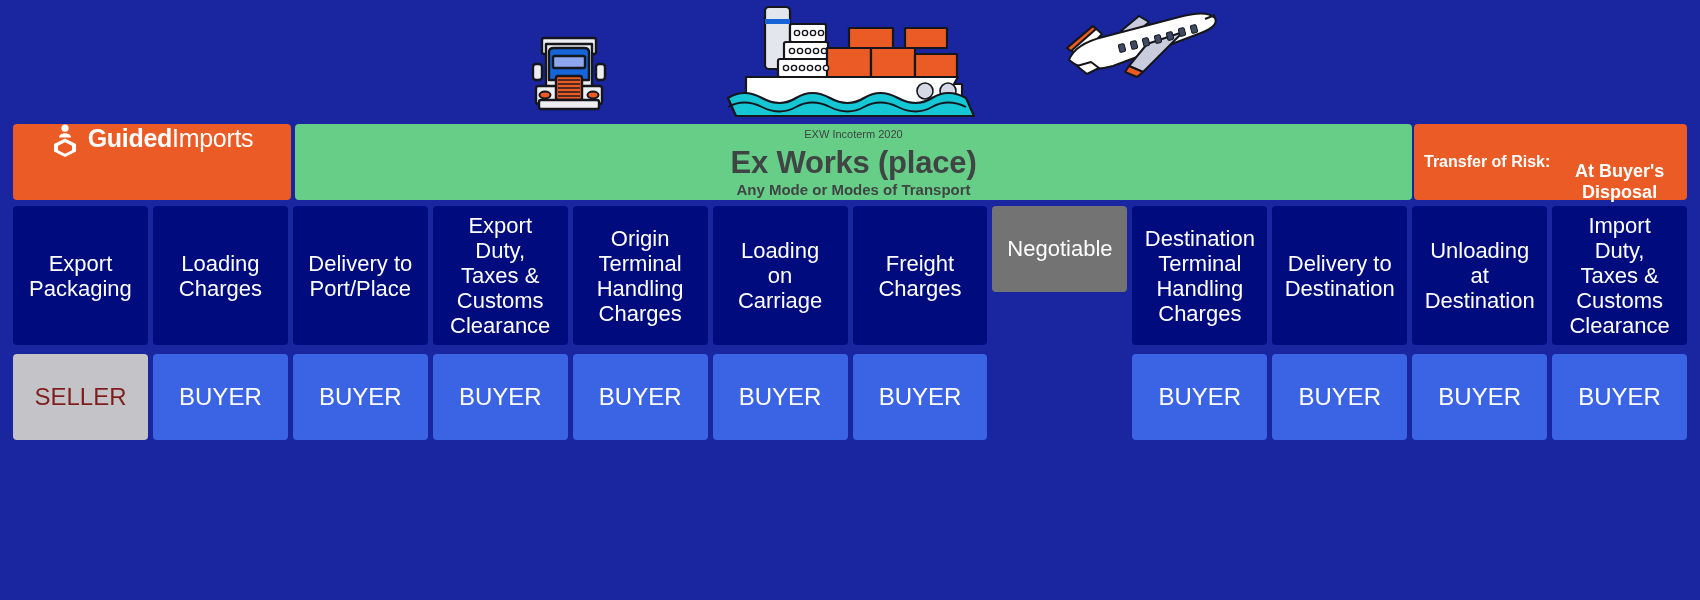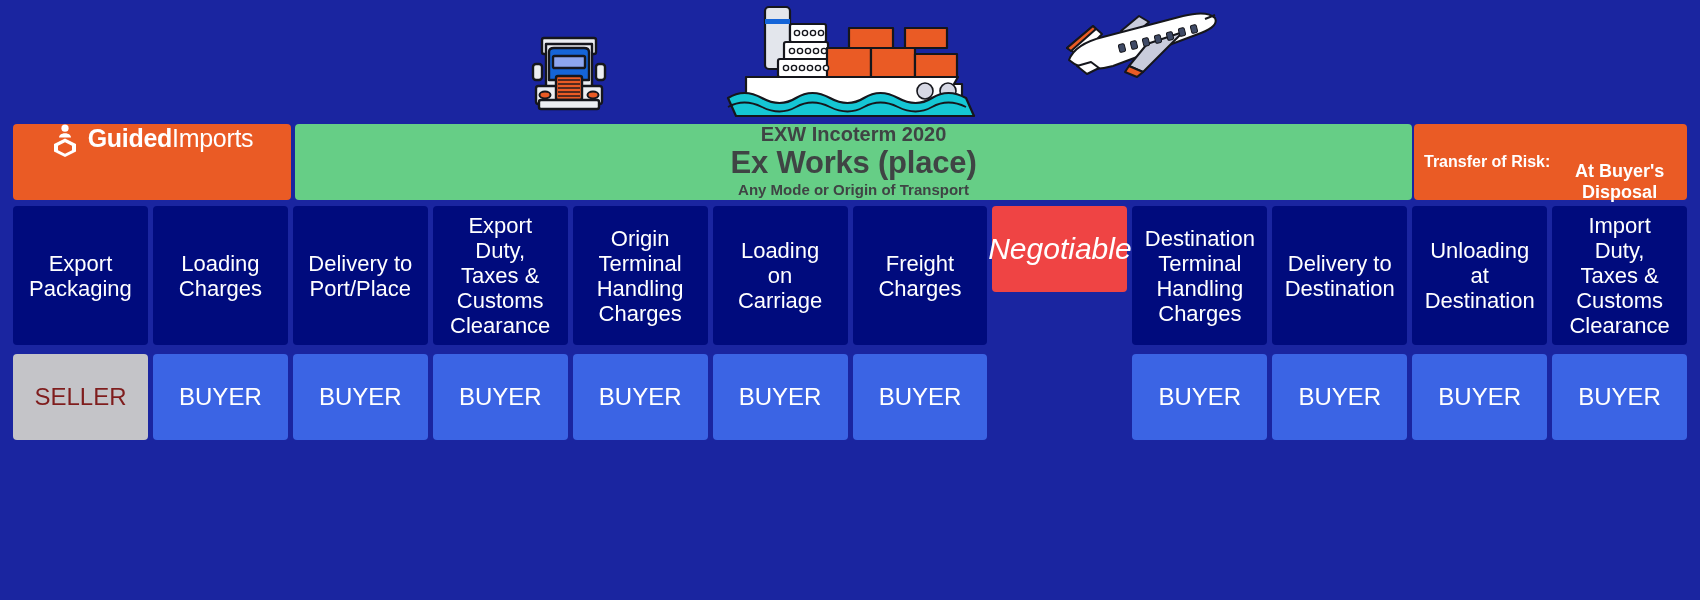--- a/index.html
+++ b/index.html
@@ -70,22 +70,22 @@
     height: 76px;
     background: #66ce86;
     border-radius: 4px;
     display: flex;
     flex-direction: column;
     align-items: center;
     justify-content: center;
     color: #3f4444;
   }
   .incoterm-eyebrow {
-    font-size: 20px;
-    font-weight: bold;
+    font-size: 11px;
+    font-weight: normal;
     line-height: 19px;
   }
   .incoterm-title {
     font-size: 31px;
     font-weight: bold;
     line-height: 37px;
     letter-spacing: -0.2px;
   }
   .incoterm-sub {
     font-size: 15px;
@@ -161,24 +161,23 @@
   }
   .party-buyer {
     background: #3b64e4;
     color: #ffffff;
   }
   .party-seller {
     background: #c4c4c8;
     color: #7f1d1d;
   }
   .party-negotiable {
-    background: #ef4444;
-    color: #ffffff;
-    font-style: italic;
-    font-size: 30px;
+    background: #737373;
+    color: #ffffff;
+    font-size: 22px;
   }
 </style>
 </head>
 <body>
 
 <div id="infographic">
 
   <div class="transport-strip">
 
     <div class="vehicle truck-wrap">
@@ -299,21 +298,21 @@
           <path d="M14 14.6 L25 20 L25 27.5 L14 33 L3 27.5 L3 20 Z
                    M14 18.3 L7 21.8 L7 26.3 L14 29.8 L21 26.3 L21 21.8 Z"></path>
         </svg>
       </span>
       <span class="brand-text"><span class="b-bold">Guided</span><span class="b-light">Imports</span></span>
     </div>
 
     <div class="incoterm-block">
       <div class="incoterm-eyebrow">EXW Incoterm 2020</div>
       <div class="incoterm-title">Ex Works (place)</div>
-      <div class="incoterm-sub">Any Mode or Origin of Transport</div>
+      <div class="incoterm-sub">Any Mode or Modes of Transport</div>
     </div>
 
     <div class="risk-block">
       <div class="risk-label">Transfer of Risk:</div>
       <div class="risk-value">At Buyer's Disposal</div>
     </div>
 
   </div>
 
   <div class="cost-grid" id="cost-grid">

